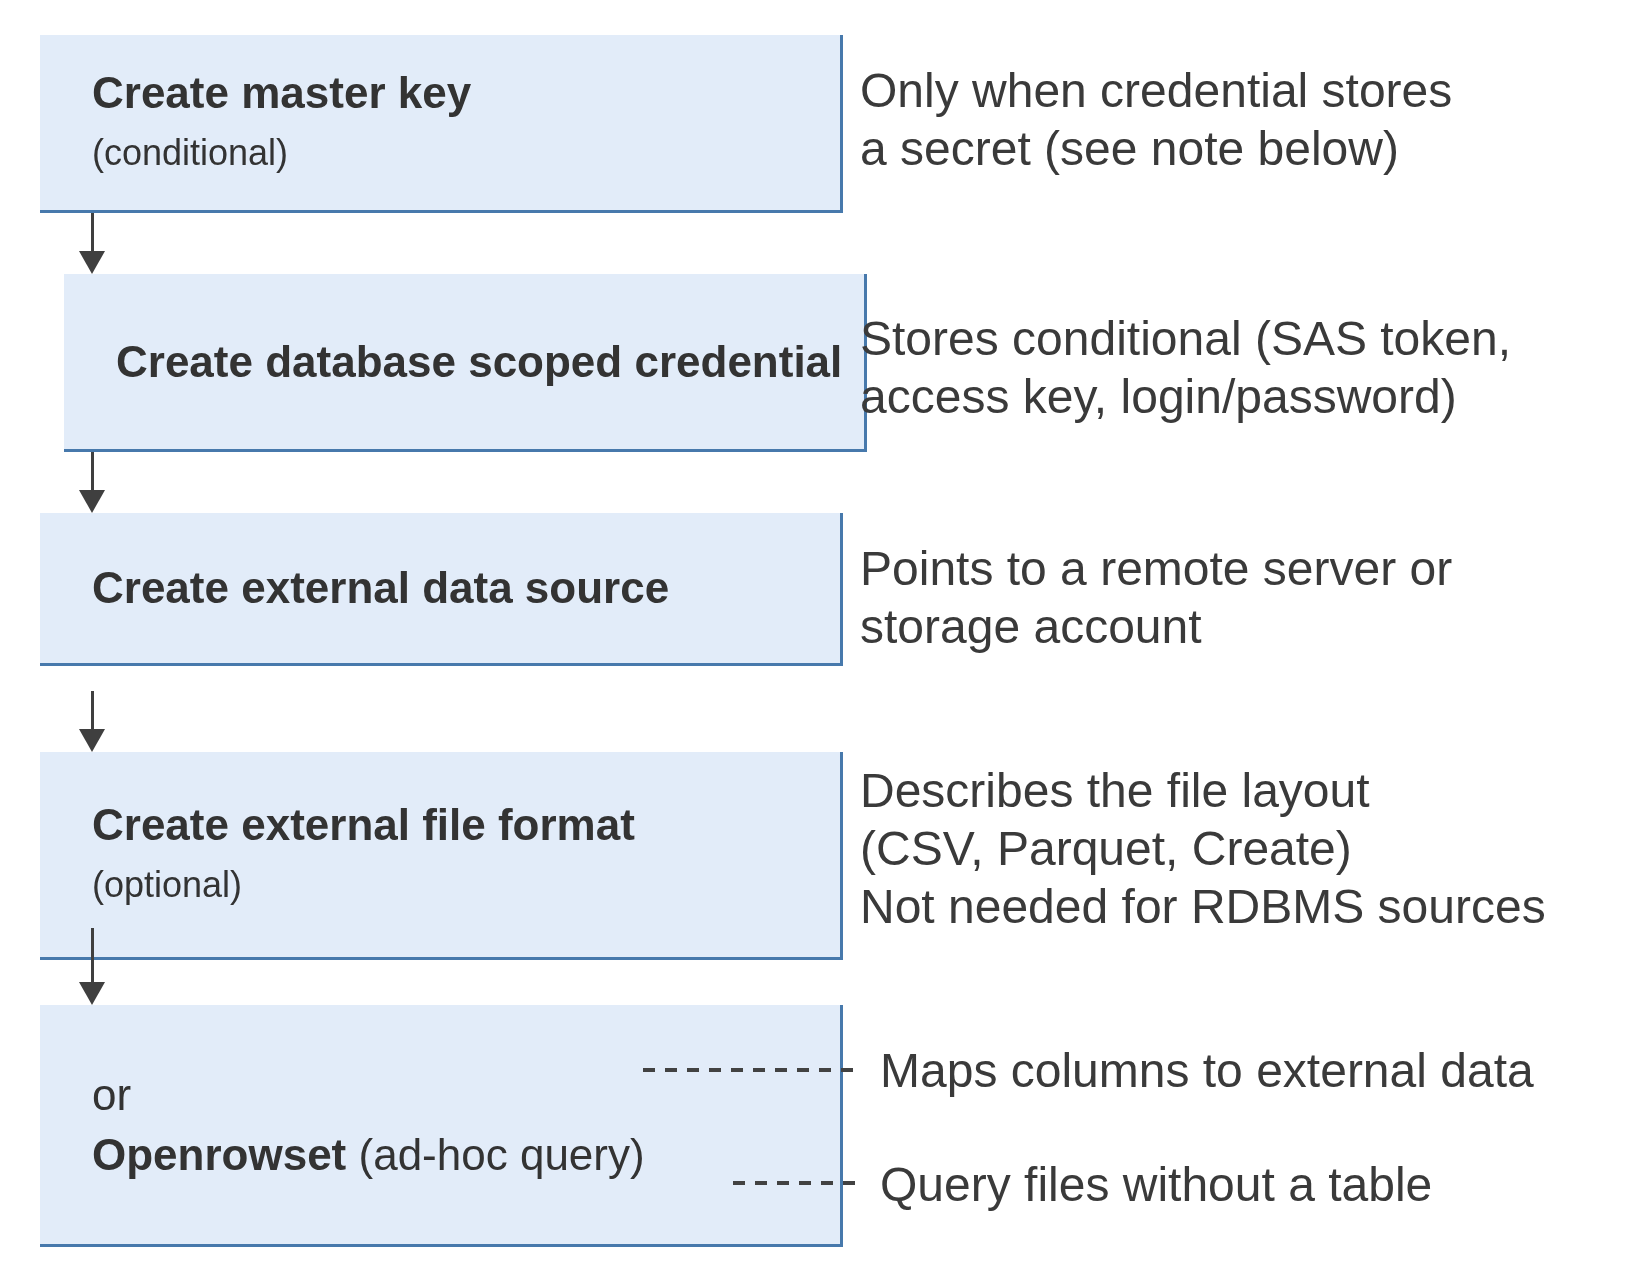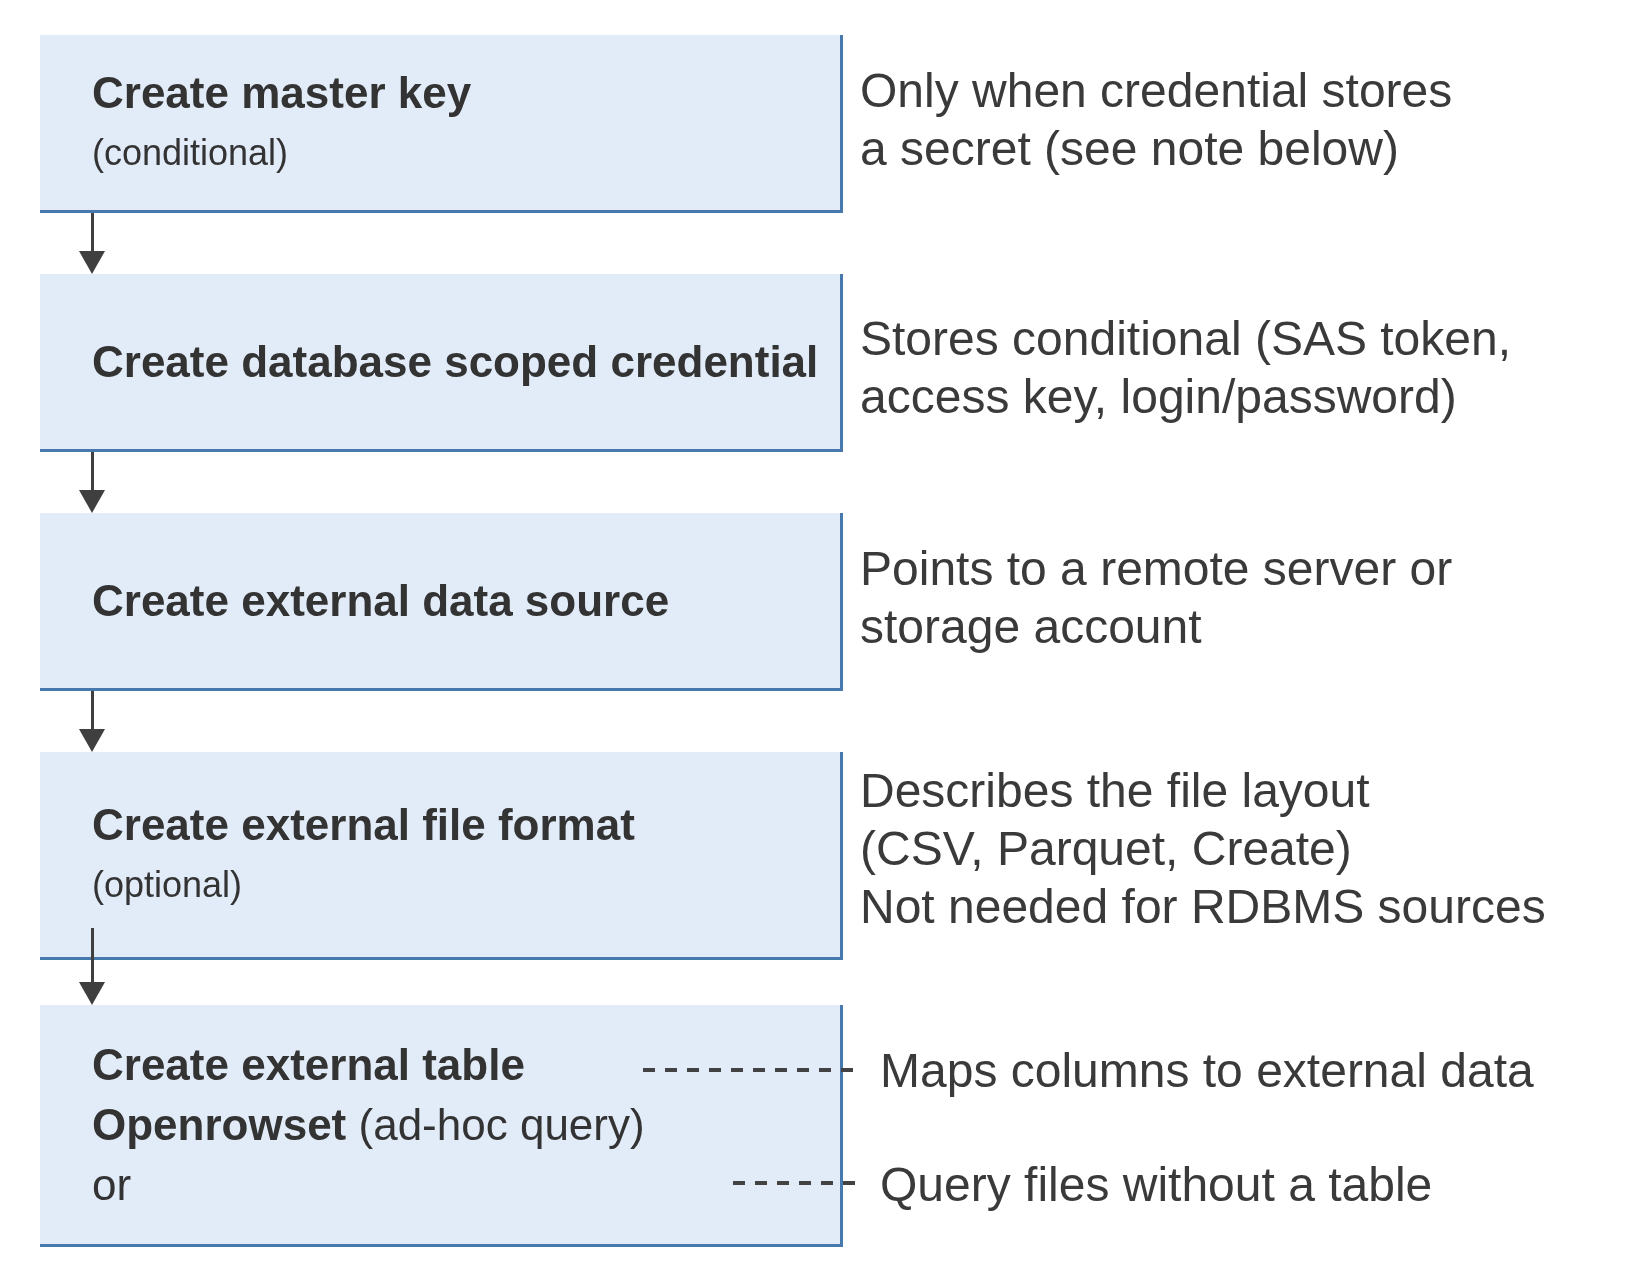--- a/index.html
+++ b/index.html
@@ -50,22 +50,22 @@
   }
   .box-line {
     font-size: 44px;
     line-height: 60px;
     color: var(--text);
   }
   .box-line .bold { font-weight: 700; }
   .box-line .regular { font-weight: 400; }
 
   #box-1 { top: 35px;   height: 178px; }
-  #box-2 { top: 274px;  height: 178px; }
-  #box-3 { top: 513px;  height: 178px; }
+  #box-2 { top: 274px;  height: 178px; margin-left: 24px; }
+  #box-3 { top: 513px;  height: 153px; }
   #box-4 { top: 752px;  height: 208px; }
   #box-5 { top: 1005px; height: 242px; }
 
   
   .flow-arrow {
     position: absolute;
     left: 79px;
     width: 26px;
     display: flex;
     flex-direction: column;
@@ -157,27 +157,24 @@
 <div class="flow-arrow" id="arrow-4">
   <div class="shaft"></div>
   <div class="head"></div>
 </div>
 <div class="annotation" id="annotation-4">Describes the file layout
 (CSV, Parquet, Create)
 Not needed for RDBMS sources</div>
 
 <div class="flow-box" id="box-5">
   <div class="box-line">
-    <span class="bold">Create external table</span>
+    <span class="regular">or</span>
   </div>
   <div class="box-line">
     <span class="bold">Openrowset</span><span class="regular"> (ad-hoc query)</span>
-  </div>
-  <div class="box-line">
-    <span class="regular">or</span>
   </div>
 </div>
 
 <div class="dashed-connector" id="dash-table"></div>
 <div class="dashed-connector" id="dash-openrowset"></div>
 
 <div class="annotation" id="annotation-5a">Maps columns to external data</div>
 <div class="annotation" id="annotation-5b">Query files without a table</div>
 
 </body></html>

